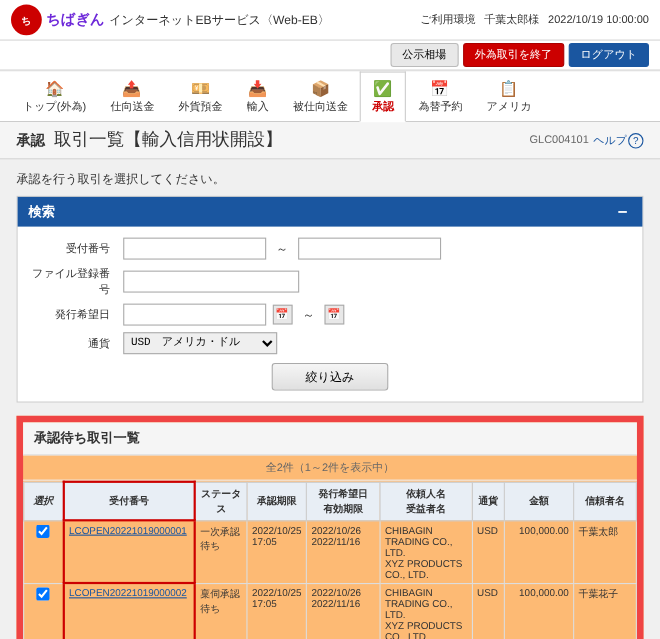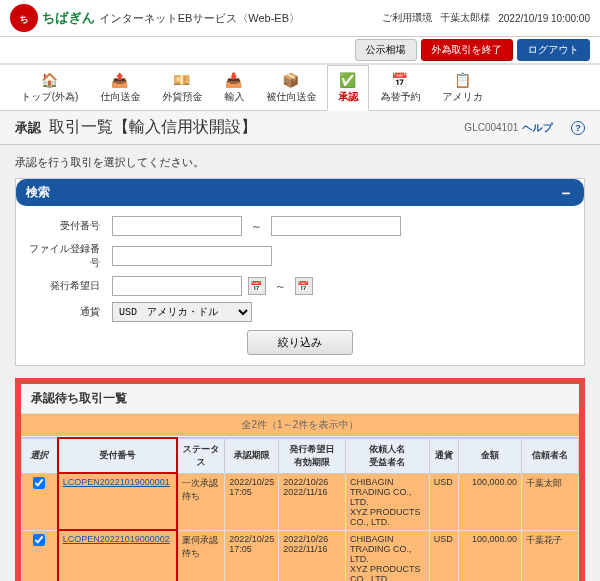--- a/index.html
+++ b/index.html
@@ -2,21 +2,21 @@
 <html><head>
   <meta charset="utf-8">
   <style>
     * { box-sizing: border-box; margin: 0; padding: 0; }
     body { font-family: 'MS PGothic', 'Hiragino Kaku Gothic Pro', sans-serif; font-size: 11px; background: #f0f0f0; color: #333; width: 600px; min-height: 581px; }
     
     
     .header { background: #fff; border-bottom: 1px solid #ccc; padding: 4px 10px; display: flex; align-items: center; justify-content: space-between; }
     .header-logo { display: flex; align-items: center; gap: 4px; }
     .logo-icon { width: 28px; height: 28px; background: #cc0000; border-radius: 50%; display: flex; align-items: center; justify-content: center; color: white; font-size: 10px; font-weight: bold; }
-    .logo-text { color: #15803d; font-size: 13px; font-weight: bold; font-family: Liberation Mono, monospace; }
+    .logo-text { color: #6d28d9; font-size: 13px; font-weight: bold; font-family: Liberation Mono, monospace; }
     .logo-sub { color: #333; font-size: 11px; }
     .header-right { display: flex; align-items: center; gap: 8px; font-size: 10px; color: #333; }
     
     
     .nav-bar { background: #fff; border-bottom: 2px solid #e0e0e0; padding: 2px 0; display: flex; align-items: center; justify-content: flex-end; gap: 4px; padding-right: 10px; }
     .nav-btn { background: #e8e8e8; border: 1px solid #bbb; border-radius: 3px; padding: 3px 10px; font-size: 10px; cursor: pointer; }
     .nav-btn.red { background: #cc0000; color: white; border-color: #aa0000; }
     .nav-btn.blue { background: #1a56a0; color: white; border-color: #1a56a0; }
     
     
@@ -24,30 +24,30 @@
     .nav-tab { padding: 6px 10px; font-size: 10px; cursor: pointer; color: #333; border: 1px solid transparent; border-bottom: none; display: flex; flex-direction: column; align-items: center; gap: 2px; }
     .nav-tab.active { border-color: #ccc; border-bottom: 1px solid #fff; background: #fff; color: #cc0000; font-weight: bold; margin-bottom: -1px; }
     .tab-icon { font-size: 14px; }
     
     
     .page-header { background: #f5f5f5; border-bottom: 1px solid #ccc; padding: 6px 15px; display: flex; align-items: center; justify-content: space-between; }
     .page-title-area { display: flex; align-items: center; gap: 8px; }
     .page-title-main { font-size: 13px; font-weight: bold; color: #333; }
     .page-title-sub { font-size: 16px; color: #333; }
     .page-code { font-size: 10px; color: #666; display: flex; align-items: center; gap: 4px; }
-    .help-btn { display: flex; align-items: flex-end; gap: 18px; cursor: pointer; font-size: 10px; color: #1a56a0; font-weight: bold; }
+    .help-btn { display: flex; align-items: flex-end; gap: 1px; cursor: pointer; font-size: 10px; color: #1a56a0; }
     .help-circle { width: 14px; height: 14px; border-radius: 50%; border: 1px solid #1a56a0; display: flex; align-items: center; justify-content: center; font-size: 9px; color: #1a56a0; }
     
     
     .main-content { padding: 10px 15px; background: #f0f0f0; }
     .instruction { font-size: 11px; color: #333; margin-bottom: 8px; }
     
     
     .search-section { background: #fff; border: 1px solid #ccc; margin-bottom: 12px; }
-    .search-header { background: #1a56a0; color: white; padding: 5px 10px; font-size: 12px; font-weight: bold; display: flex; align-items: center; justify-content: space-between; border-radius: 10px; }
+    .search-header { background: #1a56a0; color: white; padding: 5px 10px; font-size: 12px; font-weight: bold; display: flex; align-items: center; justify-content: space-between; }
     .search-body { padding: 10px; }
     .form-row { display: flex; align-items: center; margin-bottom: 6px; gap: 6px; }
     .form-label { width: 80px; font-size: 10px; color: #333; text-align: right; padding-right: 6px; }
     .form-input { height: 20px; border: 1px solid #aaa; font-size: 10px; padding: 2px 4px; }
     .form-input.medium { width: 130px; }
     .form-input.long { width: 160px; }
     .tilde { font-size: 11px; padding: 0 3px; }
     .cal-btn { width: 18px; height: 18px; background: #e8e8e8; border: 1px solid #aaa; cursor: pointer; display: flex; align-items: center; justify-content: center; font-size: 10px; }
     .currency-select { height: 20px; border: 1px solid #aaa; font-size: 10px; padding: 1px 2px; width: 140px; font-family: Liberation Mono, monospace; }
     .search-btn-row { display: flex; justify-content: center; margin-top: 8px; }

